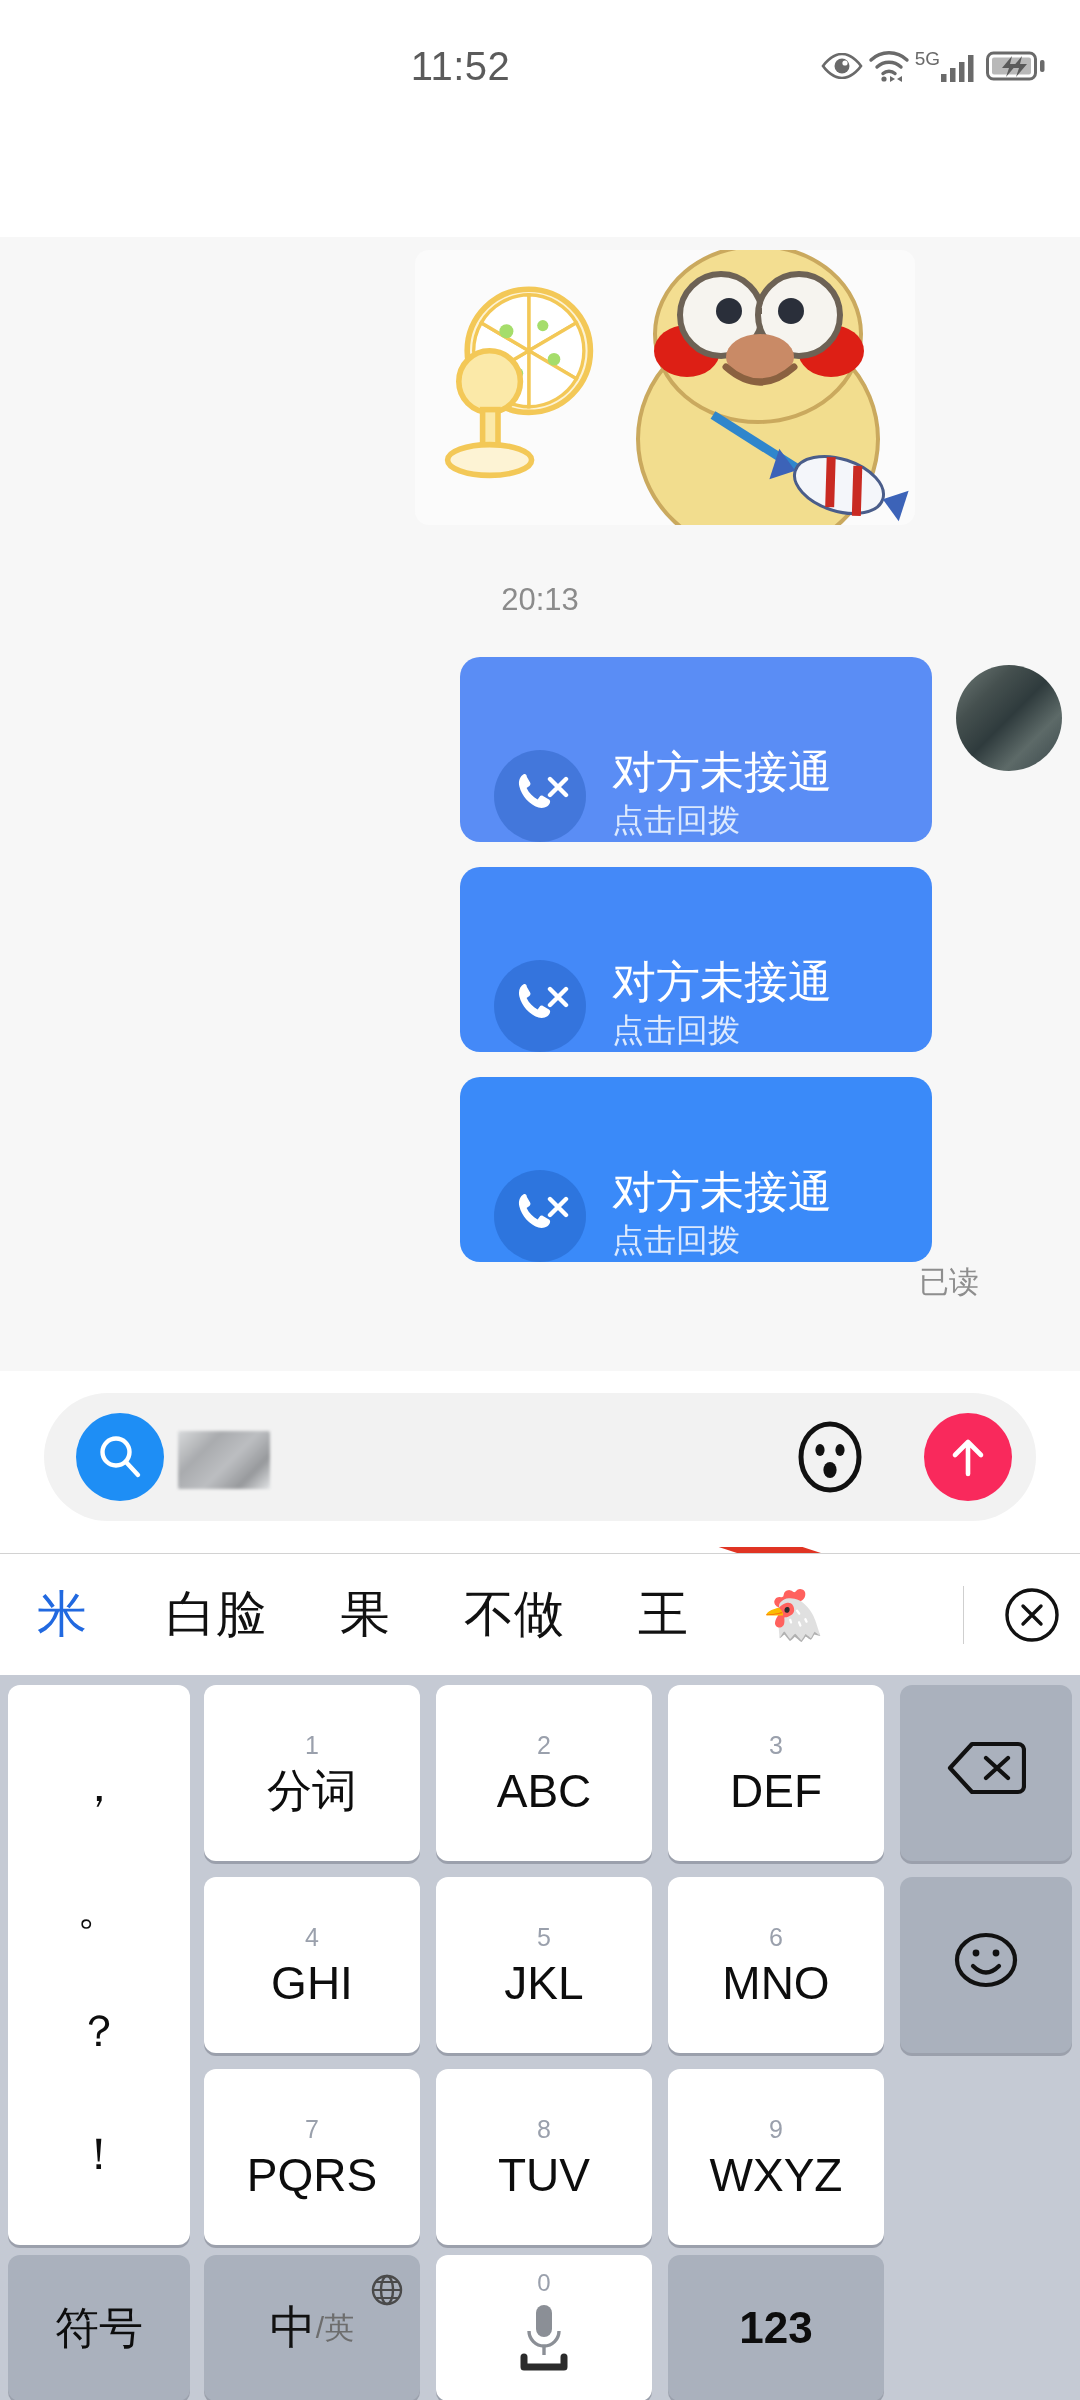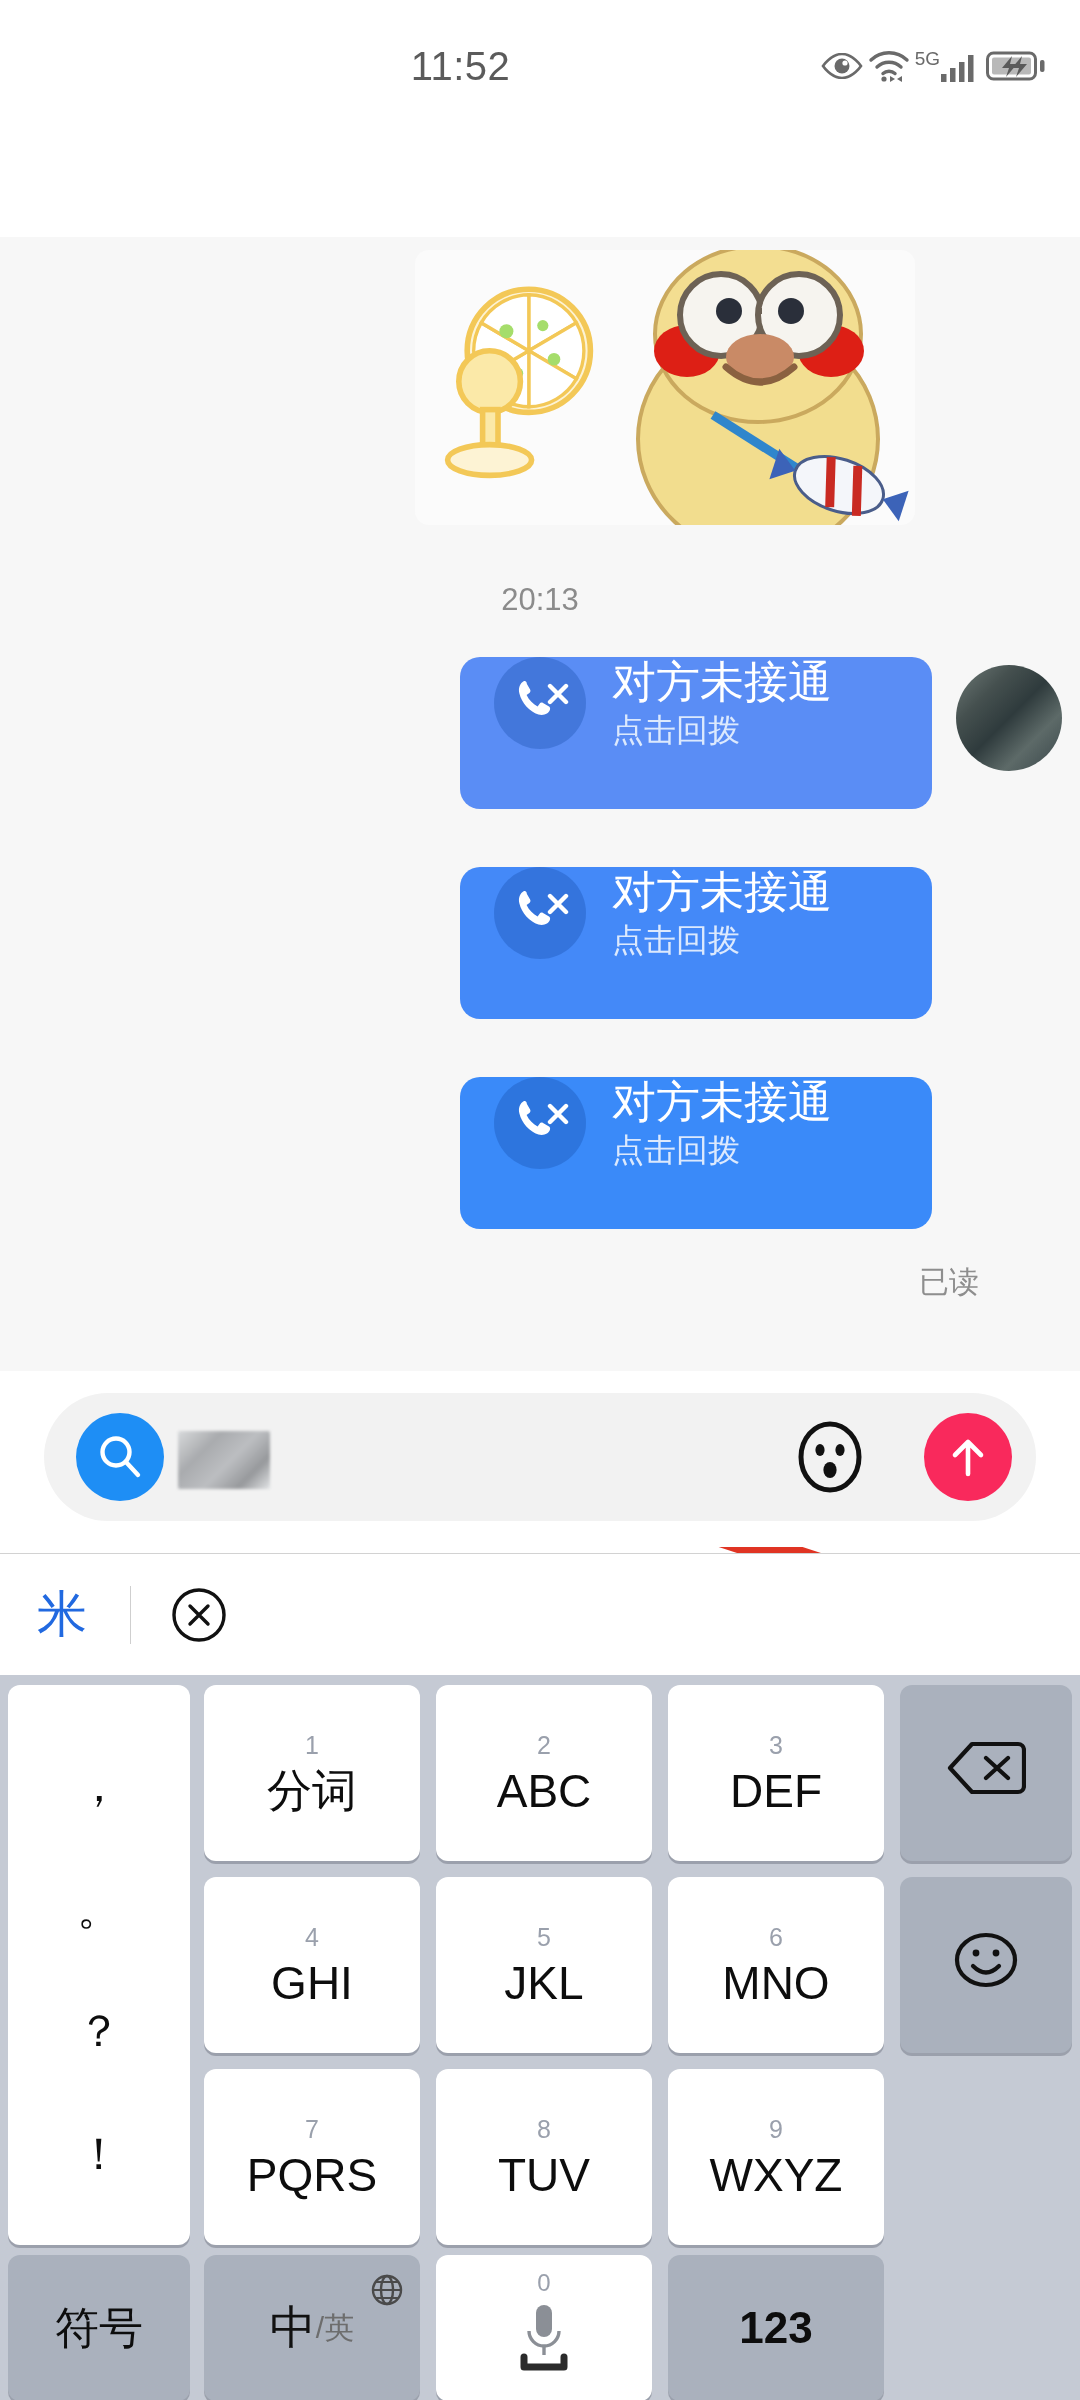--- a/index.html
+++ b/index.html
@@ -71,23 +71,23 @@
     position: absolute; right: -8px; bottom: -14px; width: 330px; height: 300px;
   }
   .fan { position: absolute; left: 26px; top: 28px; width: 170px; height: 210px; }
 
   .time-divider {
     position: absolute; left: 0; top: 345px; width: 1080px; text-align: center;
     font-size: 31px; color: #8b8b8b;
   }
 
   .bubble {
-    position: absolute; right: 148px; width: 472px; height: 152px;
+    position: absolute; right: 148px; width: 472px; height: 185px;
     background: #4489f8; border-radius: 20px;
-    display: flex; align-items: flex-start;
+    display: flex; align-items: flex-end;
   }
   .bubble.b1 { top: 420px; background:#5a8df5; }
   .bubble.b2 { top: 630px; background:#4489f8; }
   .bubble.b3 { top: 840px; background:#3a8af9; }
   .call-icon {
     width: 92px; height: 92px; border-radius: 50%;
     background: rgba(18,70,160,0.30);
     margin-left: 34px; flex: 0 0 auto;
     display: flex; align-items: center; justify-content: center;
   }
@@ -361,20 +361,27 @@
       <span class="send-btn">
         <svg width="48" height="48" viewBox="0 0 48 48">
             <path d="M24 41V9M24 9L11 22M24 9l13 13" fill="none" stroke="#ffffff" stroke-width="4.6" stroke-linecap="round" stroke-linejoin="round"></path>
           </svg>
       </span>
     </div>
   </div>
 
   <div class="candbar">
     <div class="cand-pinyin">米</div>
+    <div class="cand-list">
+      <span class="cand-item c-1">白脸</span>
+      <span class="cand-item" style="margin-left:42px;">果</span>
+      <span class="cand-item" style="margin-left:42px;">不做</span>
+      <span class="cand-item" style="margin-left:42px;">王</span>
+      <span class="cand-item c-emoji" style="margin-left:42px;">🐔</span>
+    </div>
     <span class="cand-sep"></span>
     <span class="cand-close">
       <svg width="58" height="58" viewBox="0 0 58 58">
           <circle cx="29" cy="29" r="25" fill="none" stroke="#111" stroke-width="3.4"></circle>
           <path d="M20 20l18 18M38 20L20 38" stroke="#111" stroke-width="3.4" stroke-linecap="round"></path>
         </svg>
     </span>
   </div>
 
   <div class="keyboard">

